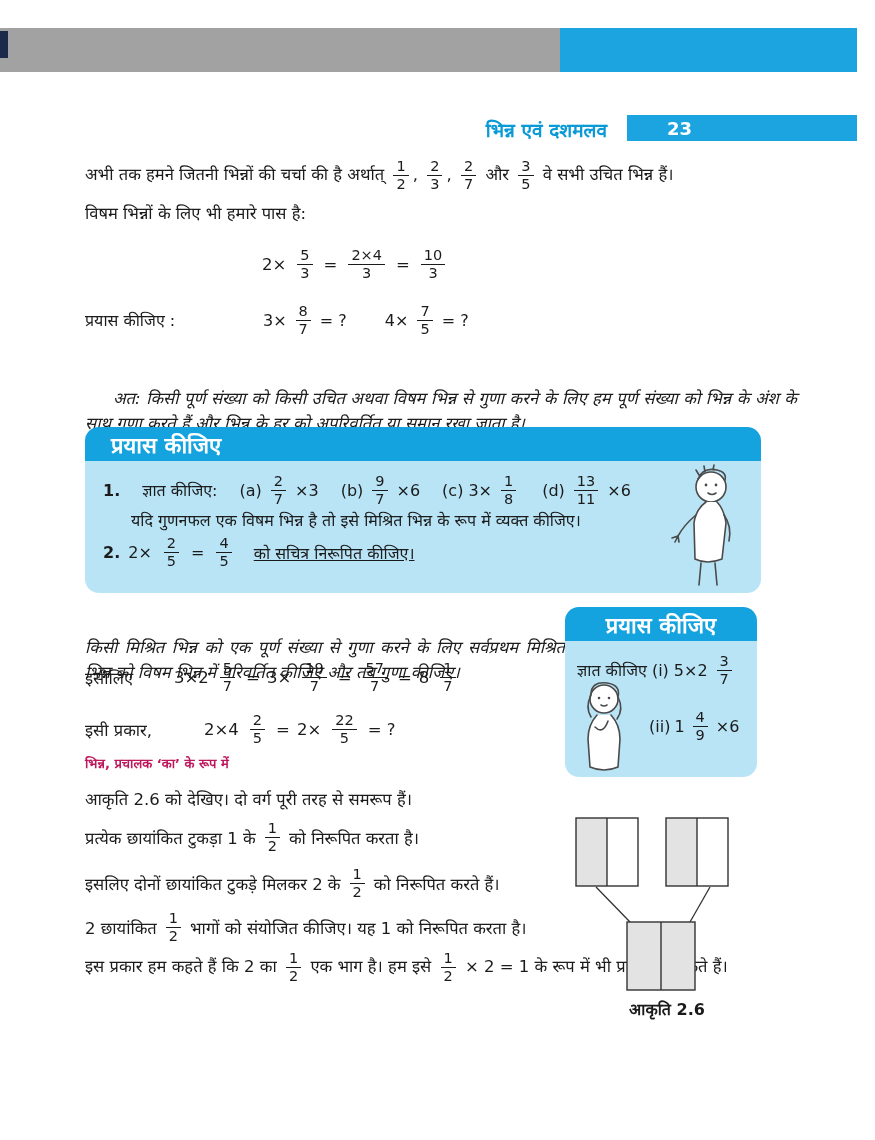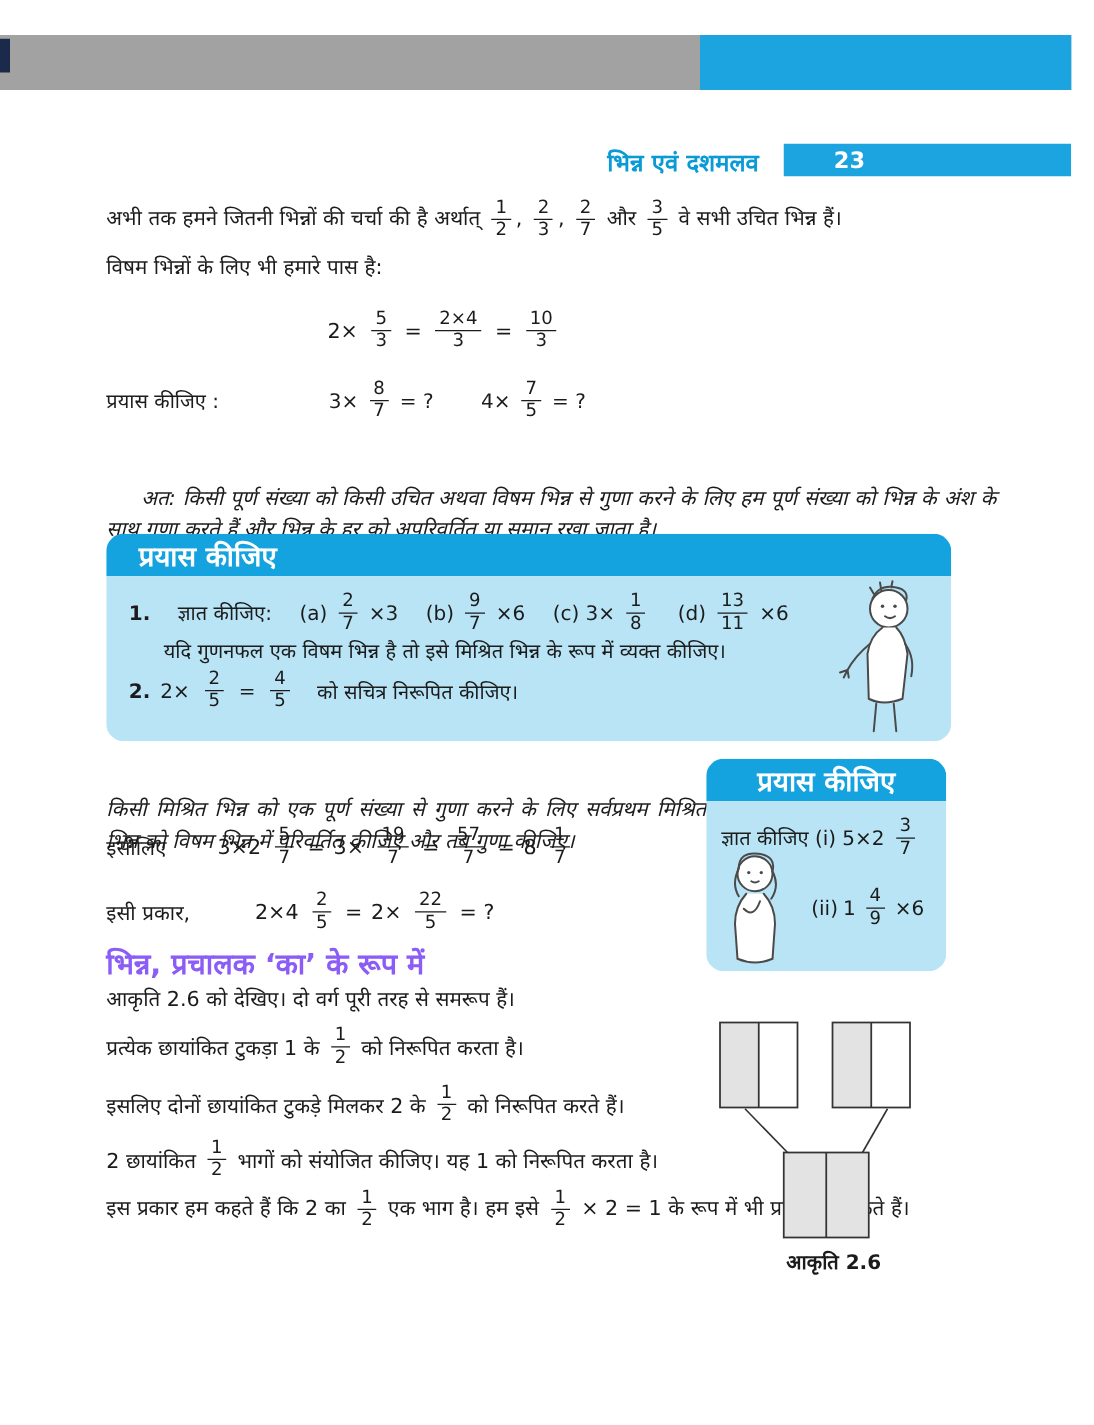--- a/index.html
+++ b/index.html
@@ -33,21 +33,21 @@
   .grp { display:flex; align-items:center; gap:5px; }
   .bold { font-weight:bold; }
 
   
   .try-box { position:absolute; border-radius:14px; overflow:hidden; }
   .try-box .hd { background:#14a3df; color:#fff; font-weight:bold; font-size:22px; height:34px;
                  display:flex; align-items:center; padding:0 26px; }
   .try-box .hd.center { justify-content:center; padding:0; }
   .try-box .bd { background:#b9e4f6; position:relative; }
 
-  .blue-heading { color:#8b5cf6; font-weight:bold; font-size:23px; }
+  .blue-heading { color:#be185d; font-weight:bold; font-size:13px; }
 
   .fig-caption { width:190px; text-align:center; font-weight:bold; font-size:16px; margin-top:4px; }
 
   svg { display:block; }
 </style>
 </head>
 <body>
 
 <div class="page">
 
@@ -173,21 +173,21 @@
         <span>2×</span>
         <span class="frac">
             <span class="fn">2</span>
             <span class="fd">5</span>
           </span>
         <span>=</span>
         <span class="frac">
             <span class="fn">4</span>
             <span class="fd">5</span>
           </span>
-        <span style="margin-left:10px;">को सचित्र निरूपित कीजिए।</span>
+        <span style="margin-left:10px;text-decoration:underline;">को सचित्र निरूपित कीजिए।</span>
       </div>
 
       <svg class="abs" style="right:14px; top:2px;" width="82" height="126" viewBox="0 0 82 126" fill="none" stroke="#4a4a4a" stroke-width="1.6" stroke-linecap="round">
         <circle cx="46" cy="24" r="15" fill="#fff"></circle>
         <path d="M33 16 Q38 4 52 7 Q62 9 60 17 M34 12 L31 7 M40 9 L39 3 M48 7 L49 2" fill="none"></path>
         <circle cx="41" cy="22" r="1.4" fill="#4a4a4a" stroke="none"></circle>
         <circle cx="51" cy="22" r="1.4" fill="#4a4a4a" stroke="none"></circle>
         <path d="M43 30 Q47 33 51 30"></path>
         <path d="M41 39 Q31 46 29 60 L30 96 Q42 102 57 96 L61 60 Q59 46 52 39" fill="#fff"></path>
         <path d="M31 52 Q19 62 13 73"></path>

